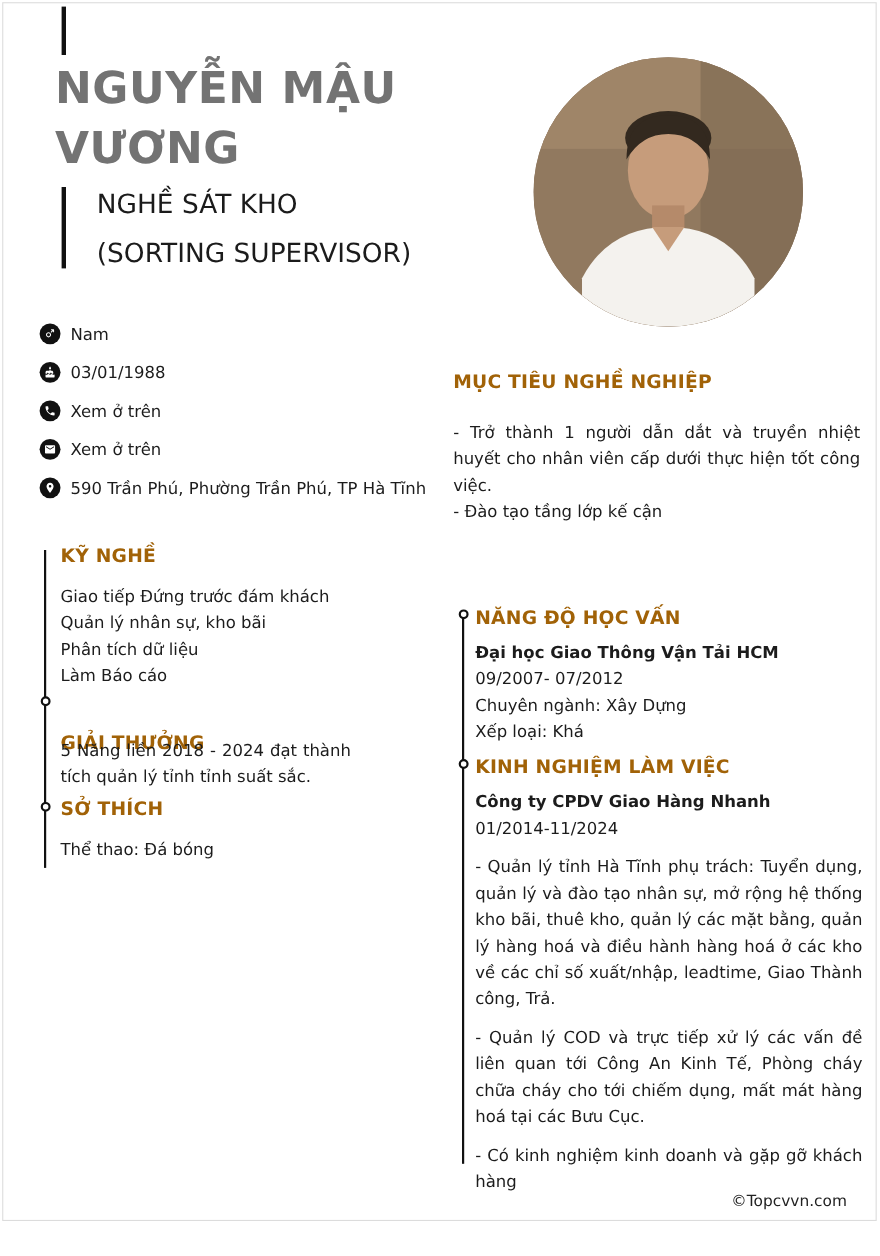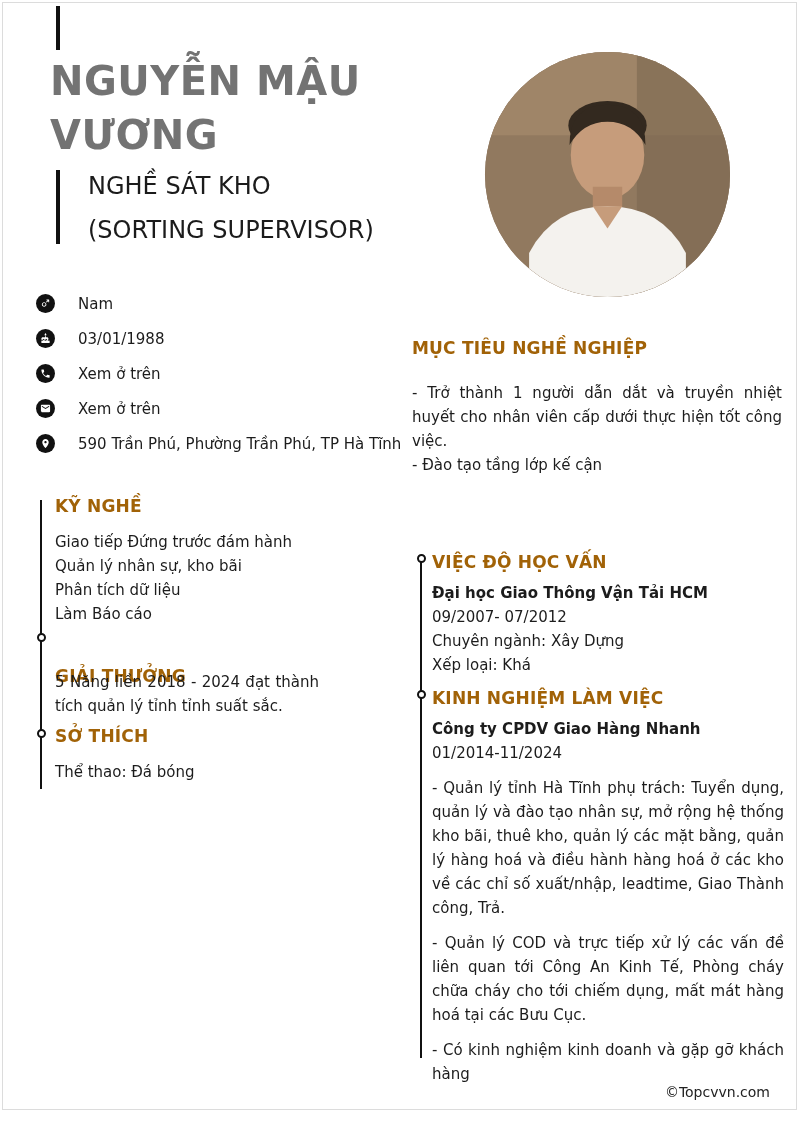--- a/index.html
+++ b/index.html
@@ -32,21 +32,21 @@
 
   
   .photo {
     left: 485px; top: 52px; width: 245px; height: 245px;
     border-radius: 50%; overflow: hidden; background: #8a7560;
   }
   .photo svg { display: block; width: 100%; height: 100%; }
 
   
   .contact { left: 36px; top: 294px; width: 390px; }
-  .contact-item { display: flex; align-items: center; gap: 23px; margin-bottom: 16px; }
+  .contact-item { display: flex; align-items: center; gap: 9px; margin-bottom: 16px; }
   .cicon {
     width: 19px; height: 19px; border-radius: 50%; background: #111;
     display: flex; align-items: center; justify-content: center; flex: 0 0 19px;
   }
   .cicon svg { width: 11px; height: 11px; fill: #fff; }
   .contact-text { font-size: 15px; color: #1c1c1c; }
 
   
   .sec-h { font-size: 17px; font-weight: bold; color: #a16207; letter-spacing: 0.2px; }
   .body-t { font-size: 15px; line-height: 24px; color: #1c1c1c; }
@@ -142,21 +142,21 @@
     <span class="contact-text">590 Trần Phú, Phường Trần Phú, TP Hà Tĩnh</span>
   </div>
 </div>
 
 <div class="abs left-line"></div>
 <div class="dot" style="left:37px; top:633px;"></div>
 <div class="dot" style="left:37px; top:729px;"></div>
 
 <h2 class="abs sec-h skills-h">KỸ NGHỀ</h2>
 <div class="abs body-t skills-list">
-  <div>Giao tiếp Đứng trước đám hành</div>
+  <div>Giao tiếp Đứng trước đám khách</div>
   <div>Quản lý nhân sự, kho bãi</div>
   <div>Phân tích dữ liệu</div>
   <div>Làm Báo cáo</div>
 </div>
 
 <h2 class="abs sec-h awards-h">GIẢI THƯỞNG</h2>
 <div class="abs body-t just awards-t">5 Năng liền 2018 - 2024 đạt thành tích quản lý tỉnh tỉnh suất sắc.</div>
 
 <h2 class="abs sec-h hobby-h">SỞ THÍCH</h2>
 <div class="abs body-t hobby-t">Thể thao: Đá bóng</div>
@@ -165,21 +165,21 @@
 <div class="abs body-t just obj-t">
   <p>- Trở thành 1 người dẫn dắt và truyền nhiệt huyết cho nhân viên cấp dưới thực hiện tốt công việc.</p>
   <p> - Đào tạo tầng lớp kế cận</p>
 </div>
 
 <div class="abs right-line"></div>
 <div class="dot" style="left:417px; top:554px;"></div>
 <div class="dot" style="left:417px; top:690px;"></div>
 
 <div class="abs edu">
-  <h2 class="sec-h">VIỆC ĐỘ HỌC VẤN</h2>
+  <h2 class="sec-h">NĂNG ĐỘ HỌC VẤN</h2>
   <p class="body-t bold">Đại học Giao Thông Vận Tải HCM</p>
   <p class="body-t">09/2007- 07/2012</p>
   <p class="body-t">Chuyên ngành: Xây Dựng</p>
   <p class="body-t">Xếp loại: Khá</p>
 </div>
 
 <div class="abs exp">
   <h2 class="sec-h">KINH NGHIỆM LÀM VIỆC</h2>
   <p class="body-t bold">Công ty CPDV Giao Hàng Nhanh</p>
   <p class="body-t">01/2014-11/2024</p>

